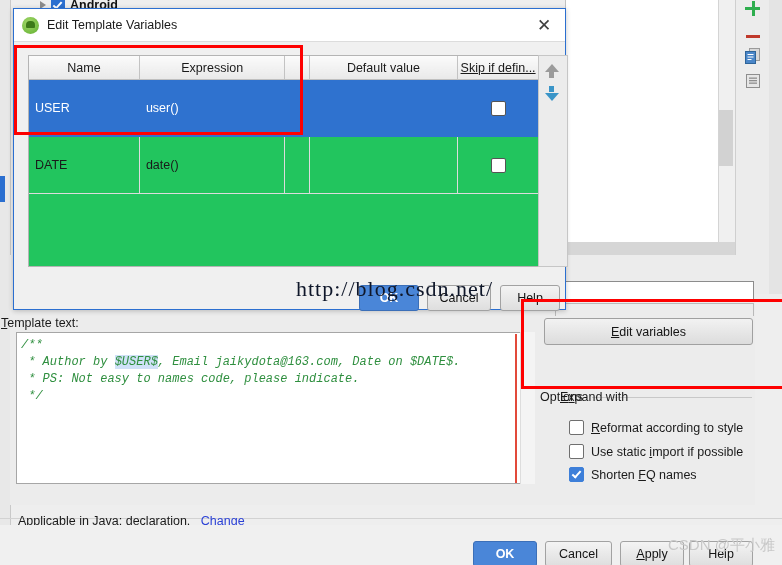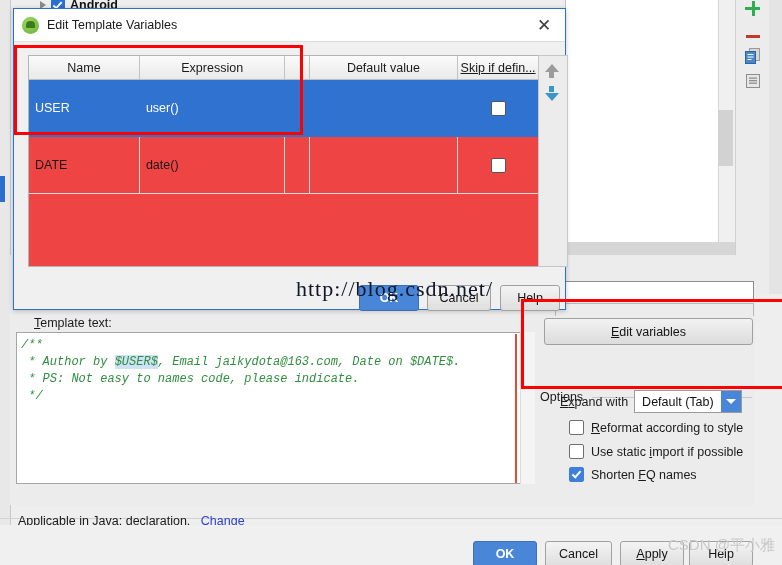--- a/index.html
+++ b/index.html
@@ -39,21 +39,21 @@
   #icon-doc{top:72px;}
 
   
   #bg-right-edge-text{position:absolute;left:766px;top:546px;font-size:11px;color:#333;}
 
   
   #settings-card{position:absolute;left:10px;top:255px;width:745px;height:250px;background:#ececec;}
   #settings-sep-line{position:absolute;left:0;top:518px;width:782px;height:1px;background:#d2d2d2;}
 
   
-  #tmpl-label{position:absolute;left:34px;top:316px;font-size:12.5px;color:#1a1a1a;}
+  #tmpl-label{position:absolute;left:1px;top:316px;font-size:12.5px;color:#1a1a1a;}
   #tmpl-label u{text-decoration:underline;}
 
   
   #tmpl-editor{position:absolute;left:16px;top:332px;width:518px;height:152px;background:#ffffff;border:1px solid #a6a6a6;
                font-family:"Liberation Mono", monospace;font-size:12px;line-height:17px;padding:4px 0 0 4px;box-sizing:border-box;overflow:hidden;}
   .code-line{white-space:pre;color:#2f8f3f;font-style:italic;}
   .code-var{background:#cfe1f7;color:#2f8f3f;font-style:italic;}
   #tmpl-caret{position:absolute;right:16px;top:1px;width:2px;height:150px;background:#e24a3a;}
   #tmpl-scrollgutter{position:absolute;left:520px;top:332px;width:14px;height:152px;background:#f4f4f4;border-left:1px solid #ddd;}
 
@@ -98,21 +98,21 @@
 
   
   #dialog{position:absolute;left:13px;top:8px;width:551px;height:300px;background:#f0f0f0;border:1px solid #2b6fd0;box-shadow:0 1px 5px rgba(0,0,0,.22);}
   #dlg-titlebar{height:32px;background:#ffffff;border-bottom:1px solid #dcdcdc;display:flex;align-items:center;padding:0 8px;}
   #dlg-icon{width:17px;height:17px;border-radius:50%;background:radial-gradient(circle at 40% 35%,#a4d96b,#5fae2e);position:relative;flex:none;margin-right:8px;}
   #dlg-icon:before{content:"";position:absolute;left:4px;top:4px;width:9px;height:7px;background:#3d7a19;border-radius:4px 4px 1px 1px;}
   #dlg-title{font-size:12.5px;color:#1a1a1a;}
   #dlg-close{margin-left:auto;width:26px;height:26px;display:flex;align-items:center;justify-content:center;font-size:17px;color:#404040;cursor:pointer;line-height:1;}
 
   
-  #tbl-wrap{position:absolute;left:14px;top:46px;width:509px;height:210px;background:#ef4444;border:1px solid #b4b4b4;}
+  #tbl-wrap{position:absolute;left:14px;top:46px;width:509px;height:210px;background:#22c55e;border:1px solid #b4b4b4;}
   #tbl{width:100%;border-collapse:collapse;table-layout:fixed;}
   #tbl th{height:21px;background:linear-gradient(#fbfbfb,#e9e9e9);border-right:1px solid #c3c3c3;border-bottom:1px solid #bfbfbf;
           font-weight:normal;font-size:12.5px;color:#1a1a1a;text-align:center;overflow:hidden;white-space:nowrap;}
   #tbl td{height:24px;border-right:1px solid #dcdcdc;border-bottom:1px solid #dcdcdc;font-size:12.5px;color:#1a1a1a;
           padding:16px 6px;overflow:hidden;white-space:nowrap;}
   #tbl tr.sel td{background:#2f72cf;color:#fff;border-right-color:#2f72cf;border-bottom-color:#2f72cf;}
   #tbl td.c-center{text-align:center;padding:0;}
   .tbl-cbx{display:inline-block;width:13px;height:13px;background:#fff;border:1px solid #555;border-radius:2px;vertical-align:middle;}
   #tbl-empty{position:absolute;left:15px;top:117px;width:507px;height:138px;background:#fff;}
 
@@ -214,26 +214,20 @@
 <div id="edit-vars-btn">
   <u>E</u>
     <span>dit variables</span>
 </div>
 
 <div id="options-label">Options</div>
 <div id="options-rule"></div>
 
 <div id="expand-row">
   <span id="expand-label"><u>E</u><u>x</u><span>pand with</span></span>
-  <span id="expand-select">
-    <span id="expand-value">Default (Tab)</span>
-    <span id="expand-arrow">
-        <i></i>
-      </span>
-  </span>
 </div>
 
 <div class="opt-row" style="top:420px;align-items:center;">
   <span class="cbx"></span>
   <span><u>R</u><span>eformat according to style</span></span>
 </div>
 
 <div class="opt-row" style="top:444px;">
   <span class="cbx"></span>
   <span><span>Use static </span><u>i</u><span>mport if possible</span></span>

